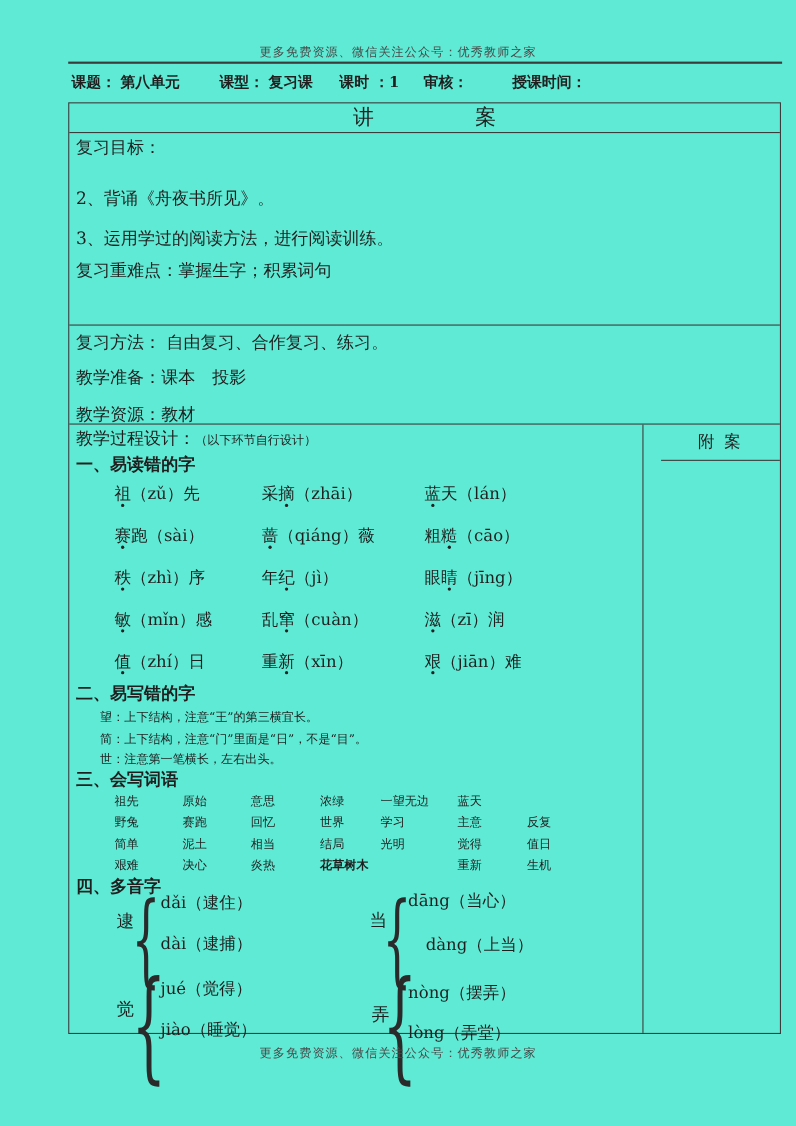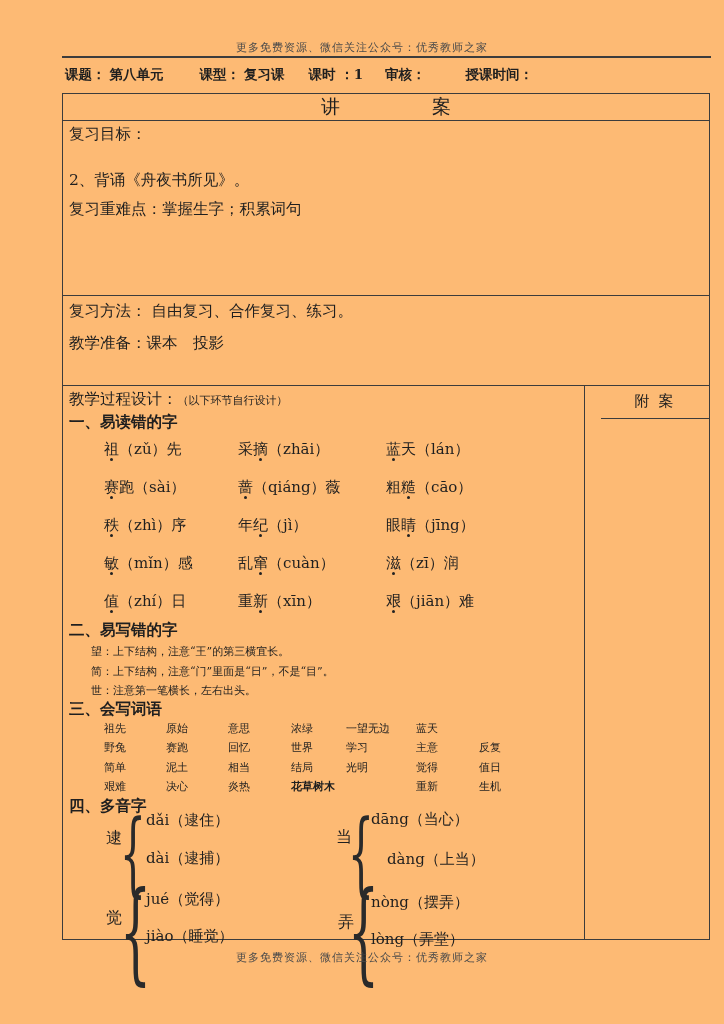--- a/index.html
+++ b/index.html
@@ -1,17 +1,17 @@
 <!DOCTYPE html>
 <html><head>
 <meta charset="utf-8">
 <style>
   html,body { margin:0; padding:0; background:#fff; }
   .page {
-    position:relative; width:724px; height:1024px; background:#fdba74;
+    position:relative; width:724px; height:1024px; background:#5eead4;
     font-family:"DejaVu Serif","Liberation Serif",serif; color:#1f1f1f;
     overflow:hidden;
   }
   .wm { position:absolute; left:0; right:0; text-align:center;
         font-size:11px; color:#4a4a4a; letter-spacing:1px; }
   .wm-top { top:40px; }
   .wm-bottom { top:950px; }
   .top-rule { position:absolute; top:56px; left:62px; width:649px; height:2px; background:#3c3c3c; }
   .info-row { position:absolute; top:66px; left:65px; width:645px;
               font-weight:bold; font-size:13.5px; display:flex; align-items:baseline; white-space:nowrap; }
@@ -99,26 +99,28 @@
   <div class="tbl">
 
     <div class="row-title">
       <span>讲</span>
       <span>案</span>
     </div>
 
     <div class="row-goals">
       <p class="rg1">复习目标：</p>
       <p class="rg3">2、背诵《舟夜书所见》。</p>
+      <p class="rg4">3、运用学过的阅读方法，进行阅读训练。</p>
       <p class="rg5">复习重难点：掌握生字；积累词句</p>
     </div>
 
     <div class="row-methods">
       <p class="rm1">复习方法： 自由复习、合作复习、练习。</p>
       <p class="rm2">教学准备：课本　投影</p>
+      <p class="rm3">教学资源：教材</p>
     </div>
 
     <div class="row-process">
       <div class="proc-left">
 
         <p class="proc-heading"><span>教学过程设计：</span><span class="proc-note">（以下环节自行设计）</span></p>
 
         <p class="sec-title st1">一、易读错的字</p>
         <div class="entries">
           <span><span></span><span class="em-dot">祖</span><span>（zǔ）先</span></span>

